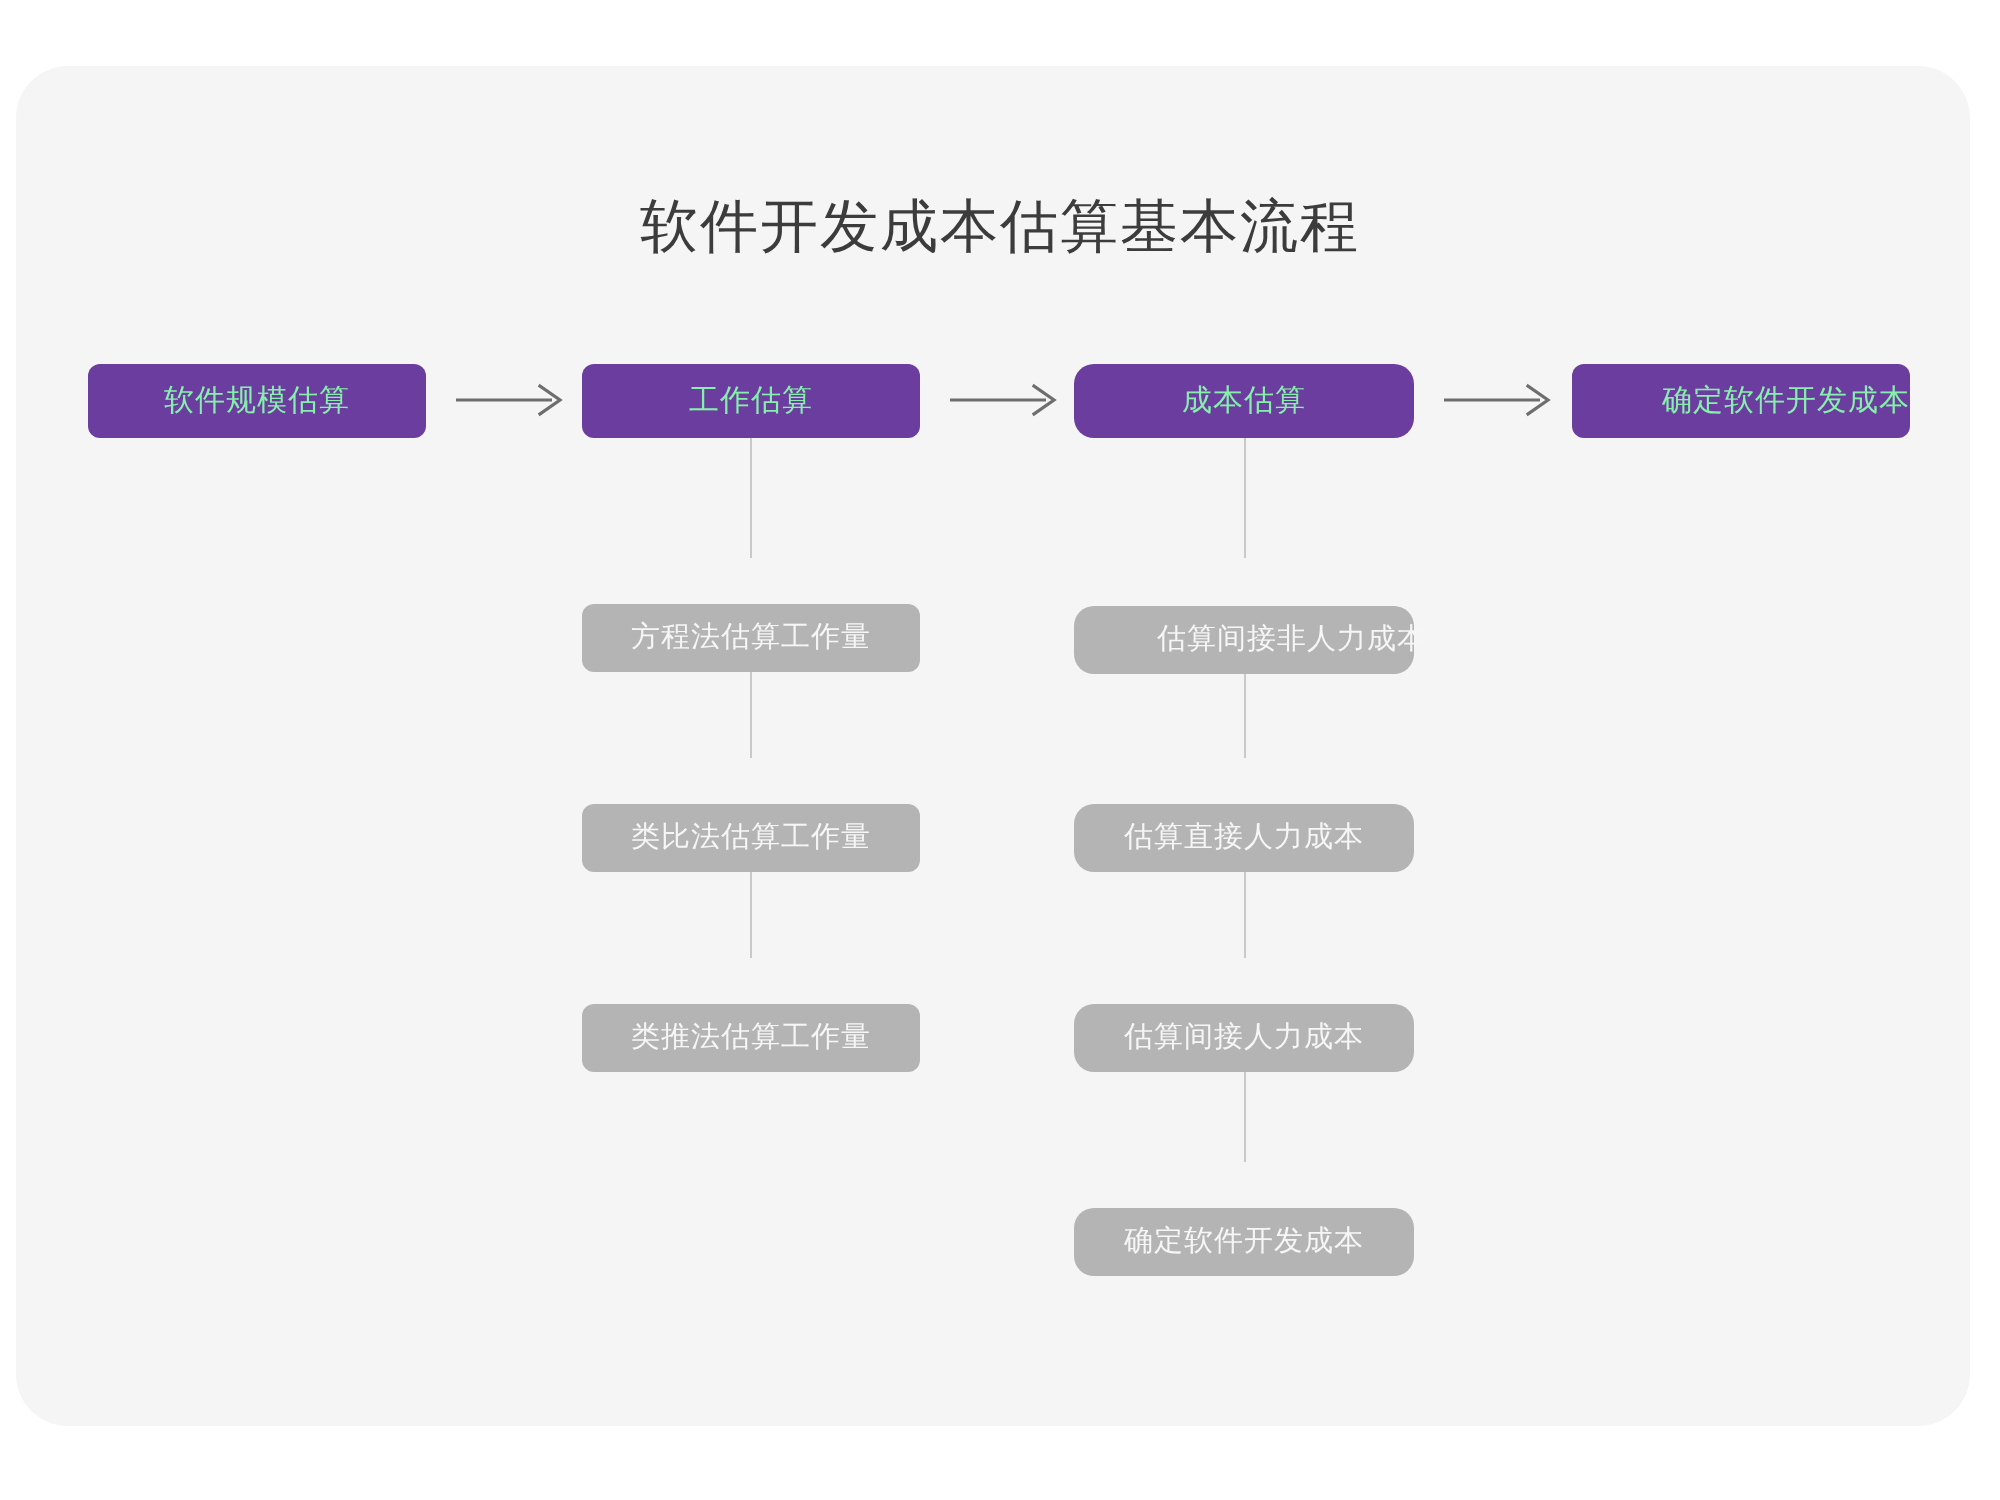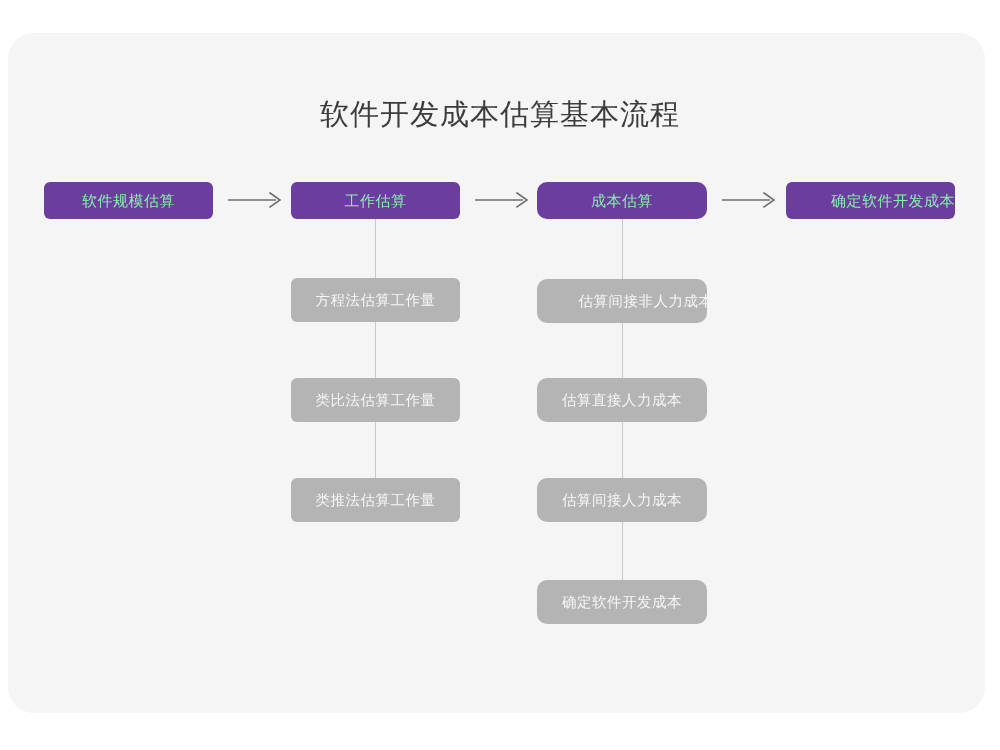--- a/index.html
+++ b/index.html
@@ -57,22 +57,23 @@
 
   .node.primary {
     background: #6b3d9e;
     color: #86efac;
     height: 37px;
   }
 
   .node.secondary {
     background: #b4b4b4;
     color: #f6f6f6;
-    height: 44px;
+    height: 34px;
     font-size: 14.5px;
+    margin-top: 24px;
   }
 
   
   .vline {
     position: absolute;
     width: 1px;
     background: #c9c9c9;
   }
 
   

